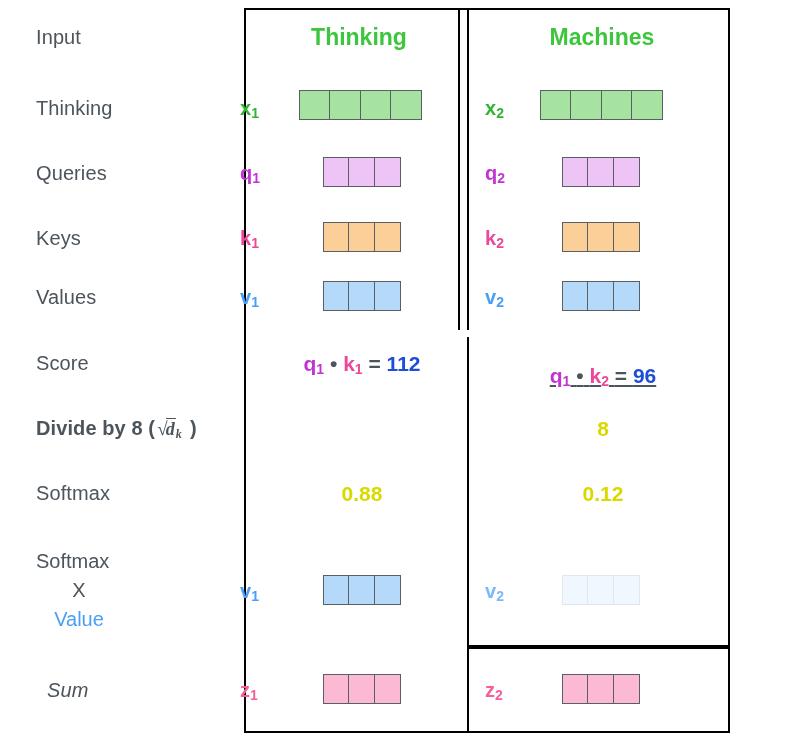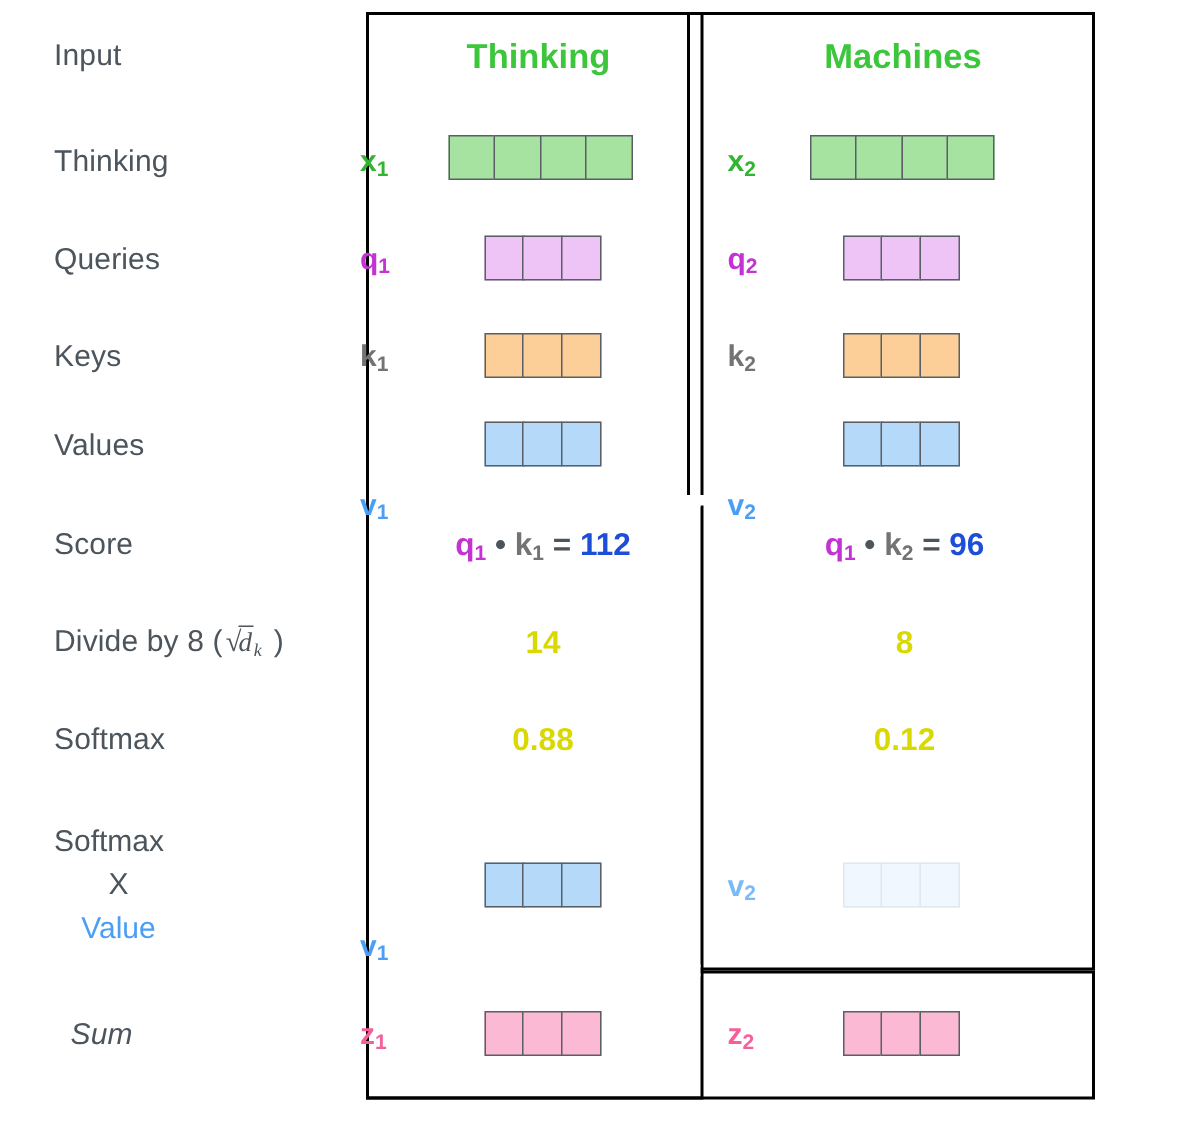--- a/index.html
+++ b/index.html
@@ -95,22 +95,22 @@
     white-space: nowrap;
     text-align: left;
   }
   .vec-label .sub {
     font-size: 14px;
     vertical-align: -3px;
     font-weight: bold;
   }
   .c-green  { color: #31b531; }
   .c-purple { color: #c333d4; }
-  .c-orange { color: #737373; }
-  .c-blue   { color: #4a9ff5; margin-top: 40px; }
+  .c-orange { color: #ec4899; }
+  .c-blue   { color: #4a9ff5; }
   .c-pink   { color: #f5609b; }
   .c-faded-blue { color: #7bb9f8; }
 
   
   .vec {
     position: absolute;
     display: flex;
     box-sizing: content-box;
   }
   .vec .cell {
@@ -171,21 +171,21 @@
   <div class="group-mask" style="left:246px; top:643px; width:221px; height:8px;"></div>
   <div class="group-mask" style="left:460px; top:330px; width:268px; height:7px;"></div>
 
   <div class="row-label" style="left:36px; top:26px;">Input</div>
   <div class="row-label" style="left:36px; top:97px;">Thinking</div>
   <div class="row-label" style="left:36px; top:162px;">Queries</div>
   <div class="row-label" style="left:36px; top:227px;">Keys</div>
   <div class="row-label" style="left:36px; top:286px;">Values</div>
   <div class="row-label" style="left:36px; top:352px;">Score</div>
 
-  <div class="row-label" style="left:36px; top:417px;">
+  <div class="row-label" style="left:36px; top:417px;font-weight:bold;">
     <span>Divide by 8 (</span><span class="sqrt-wrap"><span class="radical">√</span><span class="radicand">d</span><span class="sub">k</span></span><span style="margin-left:6px;">)</span>
   </div>
 
   <div class="row-label" style="left:36px; top:482px;">Softmax</div>
 
   <div class="stack-label" style="left:36px; top:547px;">
     <span>Softmax</span>
     <span class="ctr">X</span>
     <span class="ctr value-word">Value</span>
   </div>
@@ -270,29 +270,28 @@
   </div>
 
   <div class="mathline" style="left:256px; top:352px; width:212px;">
     <span class="c-purple"><span>q</span><span class="sub">1</span></span>
     <span class="op">•</span>
     <span class="c-orange"><span>k</span><span class="sub">1</span></span>
     <span class="op">=</span>
     <span class="num">112</span>
   </div>
 
-  <div class="mathline" style="left:497px; top:352px; width:212px;">
+  <div class="mathline" style="left:497px; top:364px; width:212px;text-decoration:underline;">
     <span class="c-purple"><span>q</span><span class="sub">1</span></span>
     <span class="op">•</span>
     <span class="c-orange"><span>k</span><span class="sub">2</span></span>
     <span class="op">=</span>
     <span class="num">96</span>
   </div>
 
-  <div class="scalar" style="left:256px; top:417px; width:212px;">14</div>
   <div class="scalar" style="left:497px; top:417px; width:212px;">8</div>
 
   <div class="scalar" style="left:256px; top:482px; width:212px;">0.88</div>
   <div class="scalar" style="left:497px; top:482px; width:212px;">0.12</div>
 
   <div class="vec-label c-blue" style="left:240px; top:580px; width:53px;">
     <span>v</span><span class="sub">1</span>
   </div>
   <div class="vec" style="left:323px; top:575px;">
     <div class="cell fill-blue" style="width:27px;height:30px;"></div>

